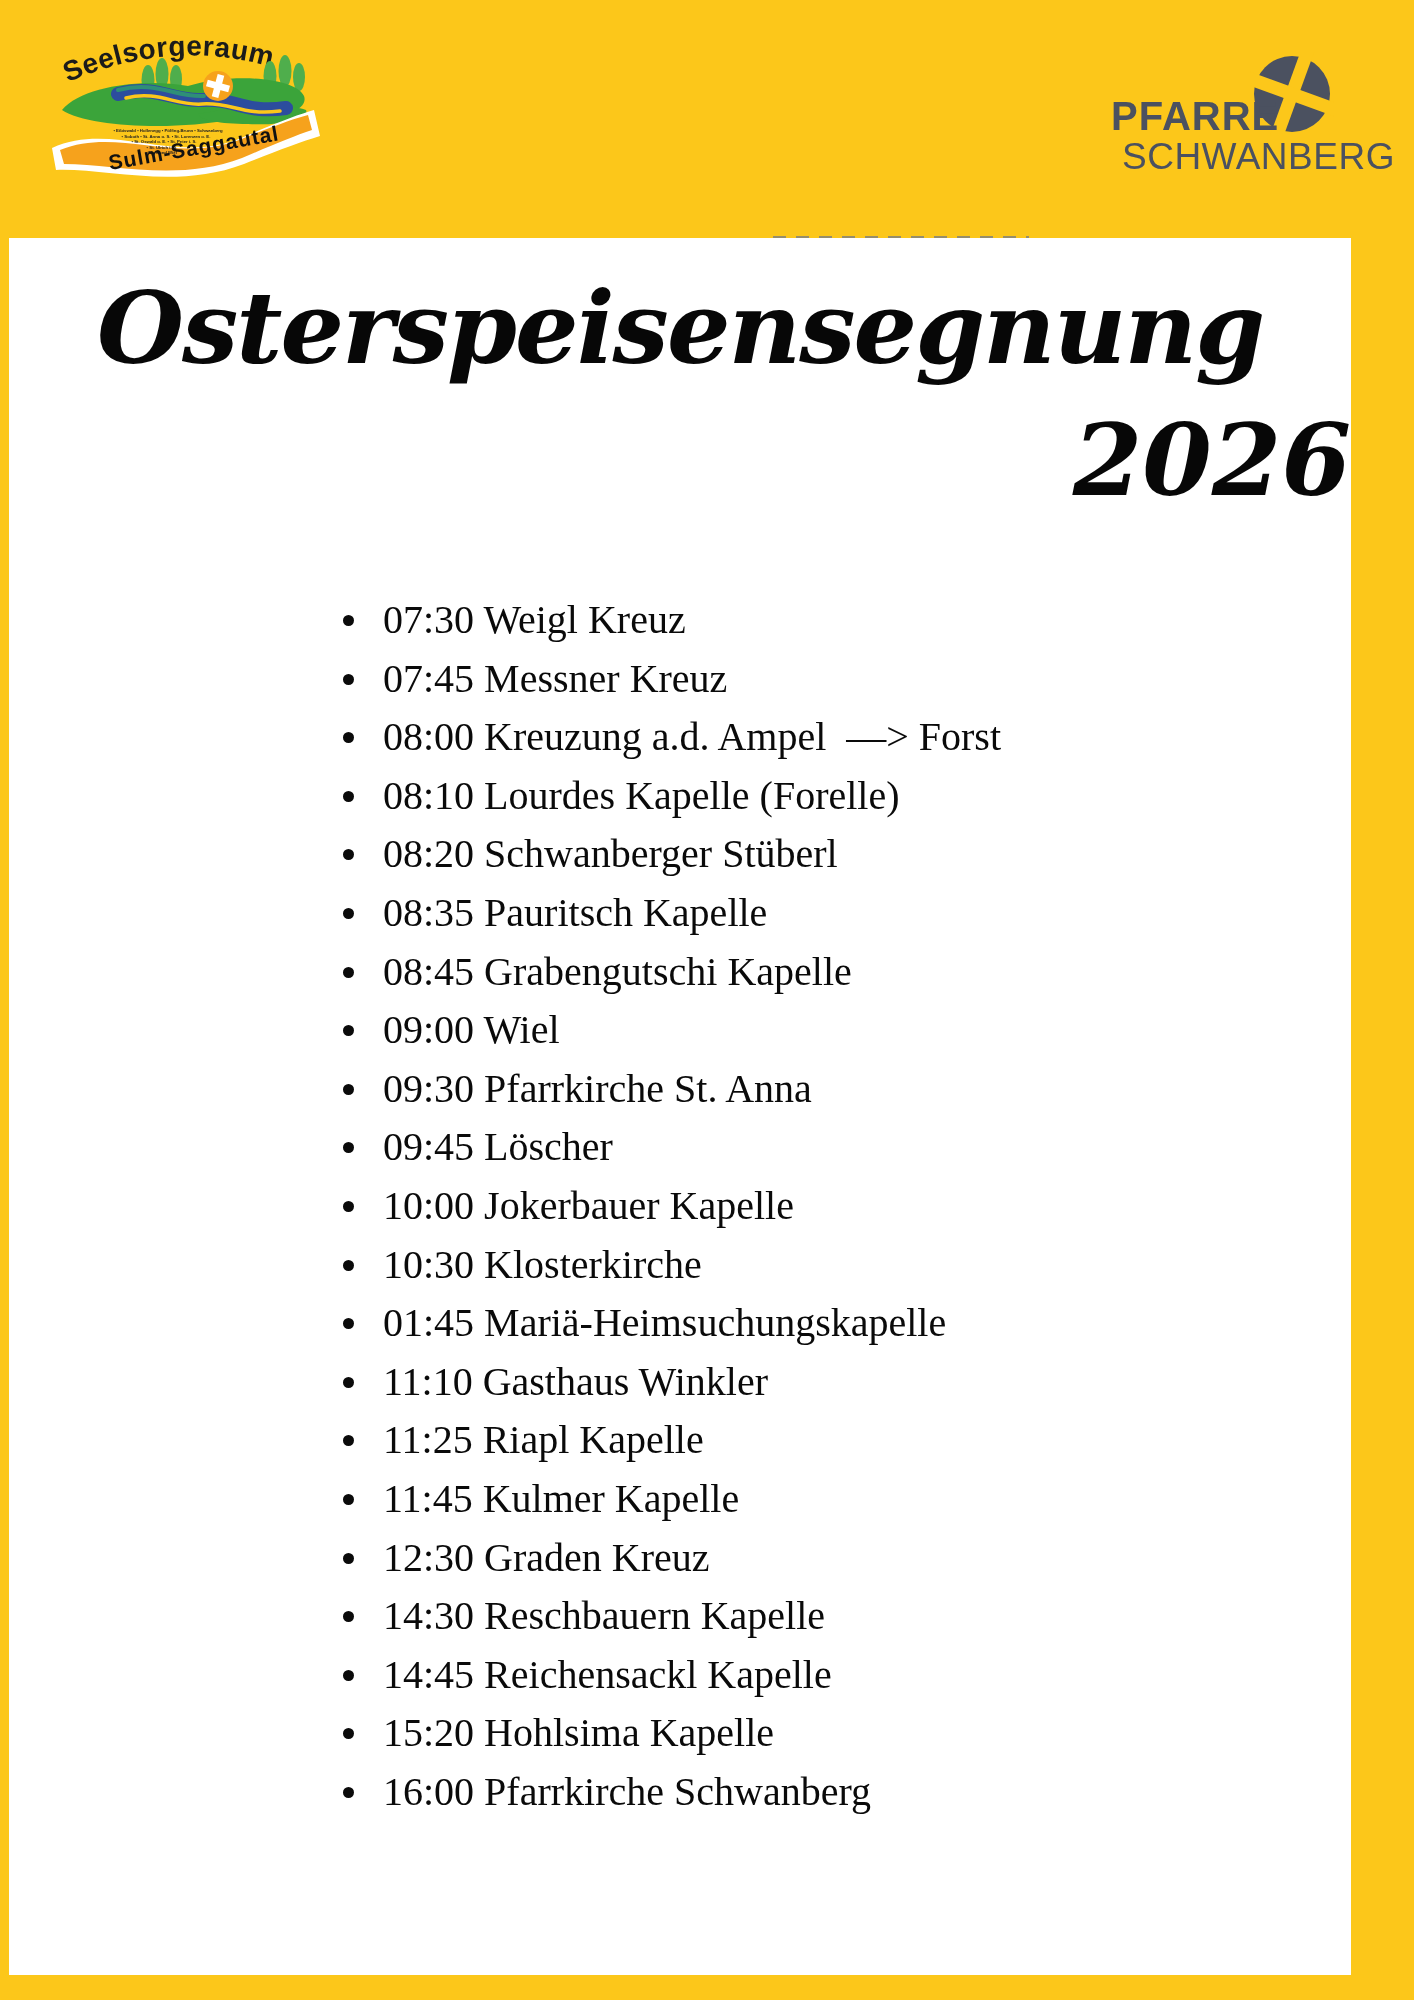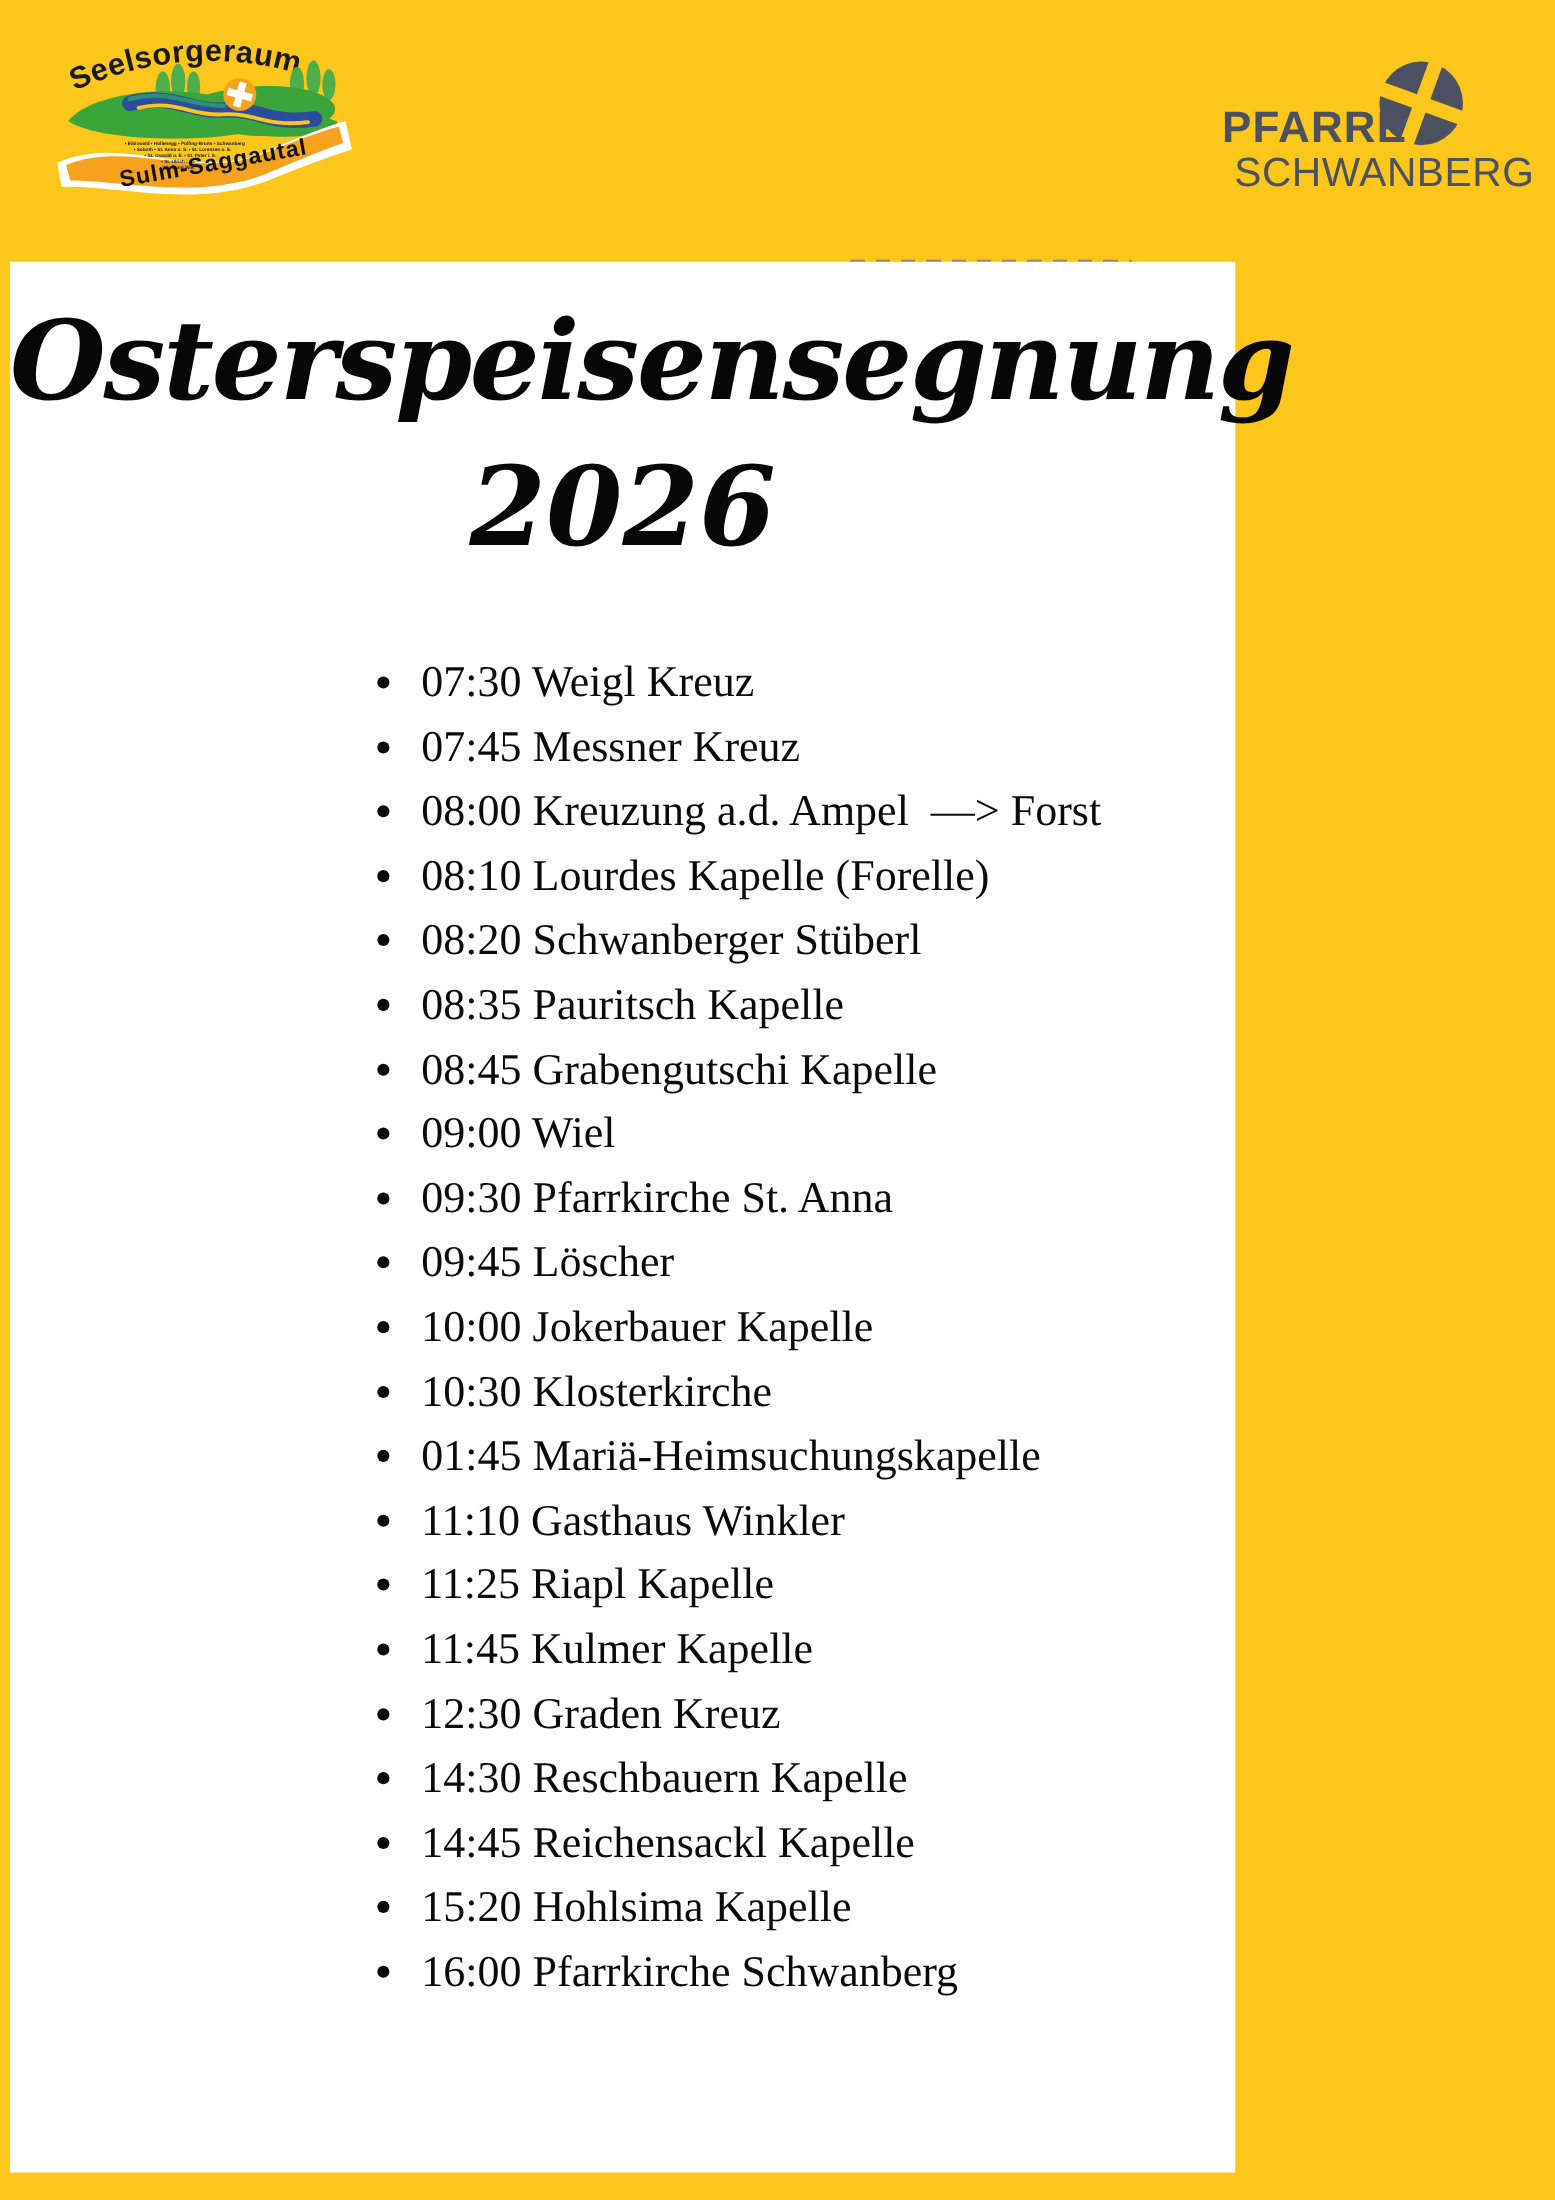--- a/index.html
+++ b/index.html
@@ -38,34 +38,34 @@
     color: #4B5160;
   }
   
   .cutoff-artifact {
     position: absolute; left: 773px; top: 236px; width: 256px; height: 5px;
     background: repeating-linear-gradient(90deg, #83837b 0 13px, transparent 13px 23px);
     opacity: 0.85;
   }
   
   .card {
-    position: absolute; left: 9px; top: 238px; width: 1114px; height: 1737px;
+    position: absolute; left: 9px; top: 238px; width: 1342px; height: 1737px;
     background: #ffffff;
   }
   .title-line1 {
     position: absolute; left: 0; top: 40px; width: 100%;
     text-align: center;
     font-family: "DejaVu Serif", serif;
     font-style: italic; font-weight: bold;
     font-size: 100px; line-height: 1; letter-spacing: -2px;
     color: #070707;
   }
   .title-line2 {
     position: absolute; left: 0; top: 172px; width: 100%;
-    text-align: center;
+    text-align: right;
     font-family: "DejaVu Serif", serif;
     font-style: italic; font-weight: bold;
     font-size: 100px; line-height: 1;
     color: #070707;
   }
   .schedule-list {
     position: absolute; left: 332px; top: 337px;
     list-style: none;
     font-family: "Liberation Serif", serif;
     font-size: 40px; color: #0a0a0a; margin-top: 16px;

